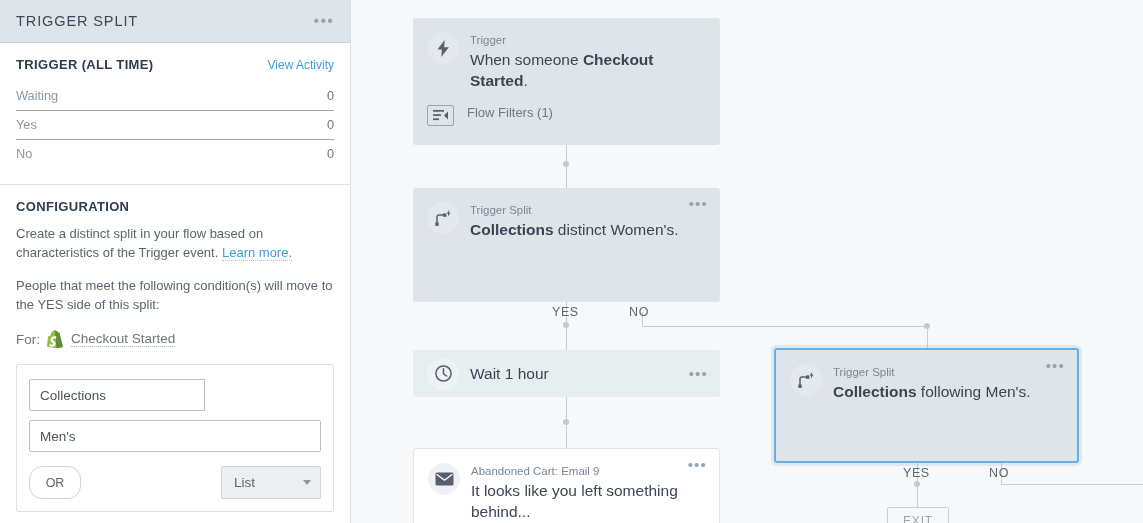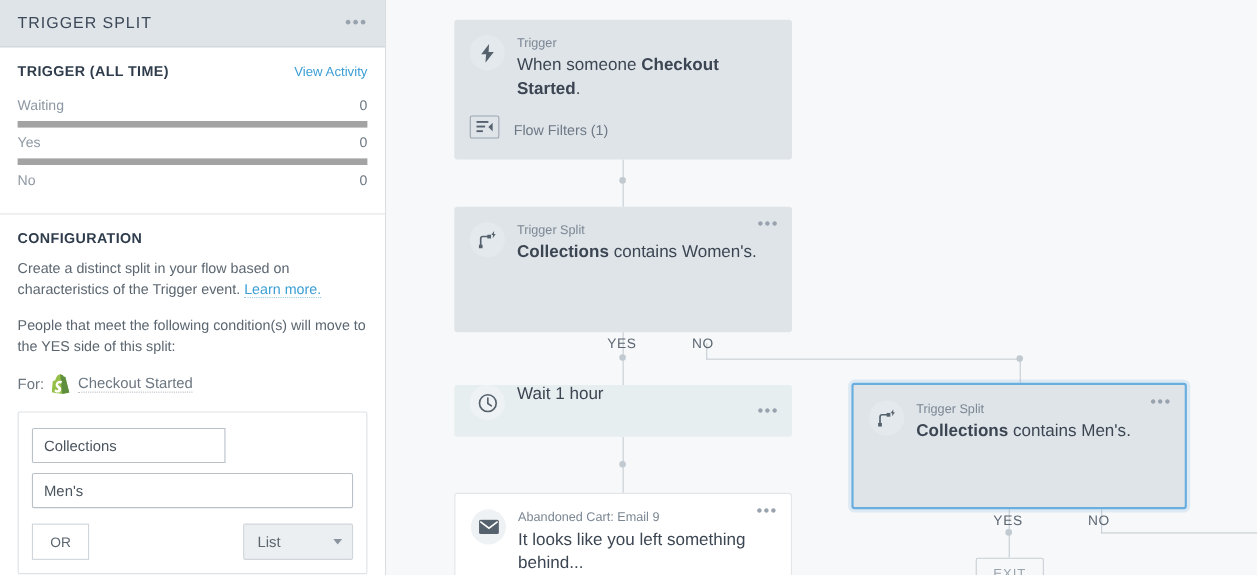--- a/index.html
+++ b/index.html
@@ -43,21 +43,21 @@
     font-size: 13px; font-weight: bold; color: #2f3c4c;
     letter-spacing: 0.35px;
   }
   .link-blue { color: #3c9fd6; font-size: 12px; text-decoration: none; cursor: pointer; }
 
   .activity-list { margin-top: 10px; }
   .act-row {
     display: flex; justify-content: space-between;
     font-size: 12.8px; color: #8d98a3;
     padding: 6px 0 7px 0;
-    border-bottom: 6px solid #a3a3a3;
+    border-bottom: 1px solid #a3a3a3;
   }
   .act-row:last-child { border-bottom: none; }
   .act-val { color: #6b7680; }
 
   .sb-divider { height: 1px; background: #dfe3e7; margin: 8px 0 0 0; }
 
   .cfg { padding: 14px 16px 0 16px; }
   .cfg p {
     margin: 0 0 0 0; font-size: 13px; line-height: 18.5px; color: #5b6670;
   }
@@ -105,21 +105,21 @@
     width: 0; height: 0; border-left: 4.5px solid transparent;
     border-right: 4.5px solid transparent; border-top: 5px solid #8a949e;
   }
   .inp-full { width: 100%; margin-top: 9px; display: block; }
   .cond-row3 {
     display: flex; justify-content: space-between; align-items: center;
     margin-top: 14px;
   }
   .btn-or {
     width: 52px; height: 33px; border: 1px solid #cfd5da; background: #fff;
-    font-size: 12.5px; color: #5b6670; border-radius: 0;
+    font-size: 12.5px; color: #5b6670; border-radius: 13px;
     display: flex; align-items: center; justify-content: center; cursor: pointer;
   }
   .sel-list {
     width: 100px; height: 33px;
     border: 1px solid #cfd5da; background: #eceff1;
     display: flex; align-items: center; justify-content: space-between;
     padding: 0 9px 0 12px; font-size: 13.5px; color: #5b6670;
     border-radius: 2px; cursor: pointer;
   }
 
@@ -152,40 +152,40 @@
     color: #98a3ae; font-size: 15px; letter-spacing: 1.2px;
     line-height: 10px; cursor: pointer; user-select: none;
   }
 
   
   #trigger-node {
     left: 62px; top: 18px; width: 307px; height: 127px;
     background: #dfe4e9;
   }
   .flow-filters {
-    display: flex; align-items: flex-end; margin: 14px 0 0 14px;
+    display: flex; align-items: flex-start; margin: 14px 0 0 14px;
   }
   .ff-box {
     width: 27px; height: 21px; border: 1px solid #9ba5af;
     border-radius: 2px; display: flex; align-items: center;
     justify-content: center; margin-right: 13px; background: transparent;
   }
   .ff-label { font-size: 13px; color: #6d7884; }
 
   
   #split-node-1 {
     left: 62px; top: 188px; width: 307px; height: 114px;
     background: #dfe4e9;
   }
   
   #wait-node {
     left: 62px; top: 350px; width: 307px; height: 47px;
     background: #e7eef0;
   }
-  .wait-inner { display: flex; align-items: flex-start; height: 47px; padding: 0 14px; }
+  .wait-inner { display: flex; align-items: center; height: 47px; padding: 0 14px; }
   .wait-title { font-size: 15.5px; color: #3c4652; }
   
   #email-node {
     left: 62px; top: 448px; width: 307px; height: 88px;
     background: #ffffff; border: 1px solid #e3e6e9;
   }
   
   #split-node-2 {
     left: 423px; top: 348px; width: 305px; height: 115px;
     background: #dfe4e9; border: 2px solid #6aaee0;
@@ -334,21 +334,21 @@
         <div class="n-icon">
           <svg width="17" height="16" viewBox="0 0 17 16">
             <path d="M2 14V7c0-1.1.9-2 2-2h6" stroke="#55616d" stroke-width="1.5" fill="none"></path>
             <rect x="0.3" y="12.5" width="3.4" height="3.4" fill="#55616d"></rect>
             <rect x="8" y="3.4" width="3.4" height="3.4" fill="#55616d"></rect>
             <path d="M14.2 0l-2.6 3.6h1.6l-.3 2.9 2.7-3.8h-1.6L14.2 0z" fill="#55616d"></path>
           </svg>
         </div>
         <div class="n-txt">
           <div class="n-label">Trigger Split</div>
-          <div class="n-title"><b>Collections</b><span> contains Women's.</span></div>
+          <div class="n-title"><b>Collections</b><span> distinct Women's.</span></div>
         </div>
       </div>
     </div>
 
     <div class="yn" style="left:201px; top:305px;">YES</div>
     <div class="yn" style="left:278px; top:305px;">NO</div>
 
     <div class="node" id="wait-node">
       <div class="n-dots" style="top:19px;">•••</div>
       <div class="wait-inner">
@@ -384,21 +384,21 @@
         <div class="n-icon">
           <svg width="17" height="16" viewBox="0 0 17 16">
             <path d="M2 14V7c0-1.1.9-2 2-2h6" stroke="#55616d" stroke-width="1.5" fill="none"></path>
             <rect x="0.3" y="12.5" width="3.4" height="3.4" fill="#55616d"></rect>
             <rect x="8" y="3.4" width="3.4" height="3.4" fill="#55616d"></rect>
             <path d="M14.2 0l-2.6 3.6h1.6l-.3 2.9 2.7-3.8h-1.6L14.2 0z" fill="#55616d"></path>
           </svg>
         </div>
         <div class="n-txt">
           <div class="n-label">Trigger Split</div>
-          <div class="n-title"><b>Collections</b><span> contains Men's.</span></div>
+          <div class="n-title"><b>Collections</b><span> following Men's.</span></div>
         </div>
       </div>
     </div>
 
     <div class="yn" style="left:552px; top:466px;">YES</div>
     <div class="yn" style="left:638px; top:466px;">NO</div>
 
     <div class="exit-box">EXIT</div>
 
   </div>

